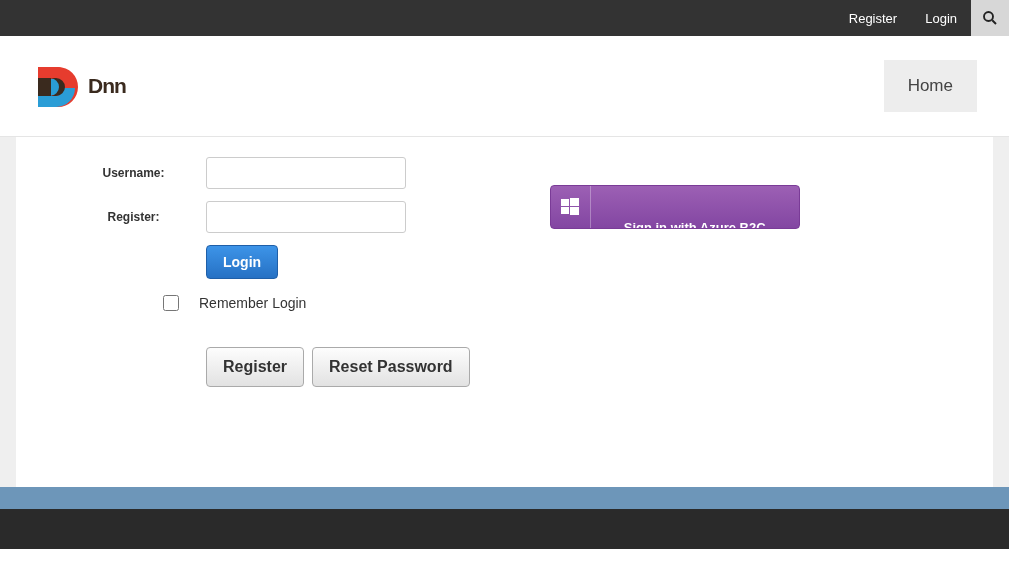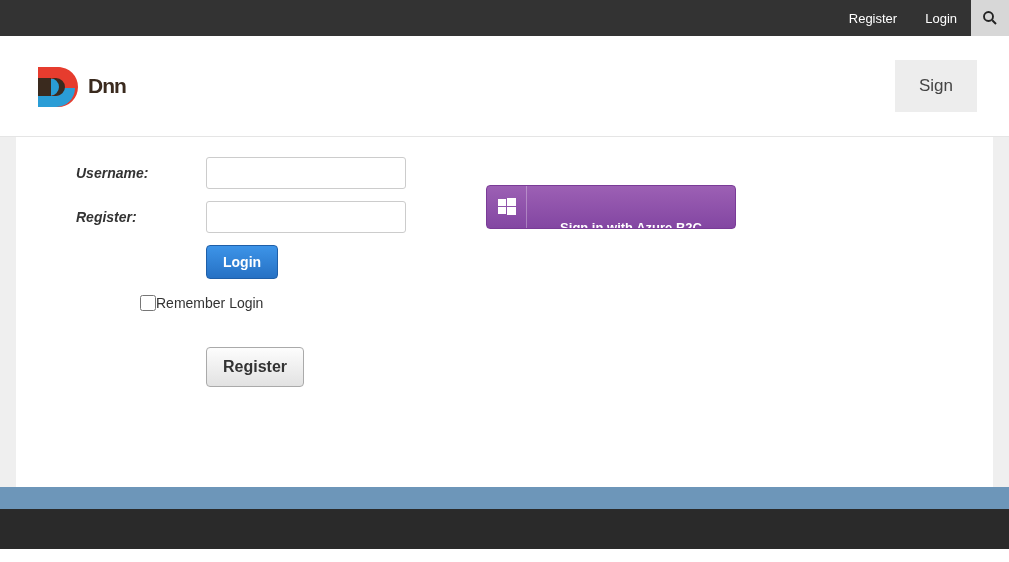--- a/index.html
+++ b/index.html
@@ -81,26 +81,25 @@
     .login-form {
       flex: 0 0 auto;
     }
     .form-row {
       display: flex;
       align-items: center;
       margin-bottom: 12px;
     }
     .form-label {
       width: 130px;
-      text-align: left;
-      font-weight: bold;
-      font-size: 14px;
+      text-align: center;
+      font-weight: bold;
+      font-size: 12px;
       padding-right: 15px;
       color: #333;
-      font-style: italic;
     }
     .form-input {
       width: 200px;
       height: 32px;
       border: 1px solid #ccc;
       border-radius: 3px;
       padding: 4px 8px;
       font-size: 14px;
     }
     .button-row {
@@ -118,24 +117,24 @@
       border: 1px solid #aaa;
       background: linear-gradient(#fdfdfd, #e6e6e6);
       color: #333;
     }
     .btn-primary {
       background: linear-gradient(#3d94e8, #2671c4);
       border: 1px solid #1f5fa8;
       color: #fff;
     }
     .remember-row {
-      margin-left: 64px;
-      display: flex;
-      align-items: center;
-      gap: 0;
+      margin-left: 87px;
+      display: flex;
+      align-items: center;
+      gap: 20px;
       margin-bottom: 36px;
       font-size: 14px;
       color: #333;
     }
     .remember-row input[type="checkbox"] {
       width: 16px;
       height: 16px;
     }
     .bottom-buttons {
       margin-left: 130px;
@@ -226,21 +225,21 @@
         <rect x="6" y="33" width="0" height="0" fill="#2a9dd6"></rect>
         <path d="M 6 15 L 23 15 A 9 9 0 0 1 32 24 L 32 24 A 9 9 0 0 1 23 33 L 6 33 Z" fill="none"></path>
         <rect x="6" y="4" width="13" height="11" fill="#e63c2e"></rect>
         <rect x="6" y="33" width="13" height="11" fill="#2a9dd6"></rect>
         <rect x="16" y="15" width="3" height="18" fill="#3a2a1e"></rect>
         <path d="M 18 15 L 24 15 A 9 9 0 0 1 24 33 L 18 33 A 9 9 0 0 0 18 15" fill="#3a2a1e"></path>
       </svg>
     </div>
     <span class="logo-text">Dnn</span>
   </div>
-  <a href="#" class="nav-home">Sign</a>
+  <a href="#" class="nav-home">Home</a>
 </div>
 
 <div class="page-bg">
 <div class="content-wrapper">
   <div class="content">
     <div class="login-form">
       <div class="form-row">
         <label class="form-label">Username:</label>
         <input type="text" class="form-input" value="" style="">
       </div>
@@ -250,20 +249,21 @@
       </div>
       <div class="button-row">
         <button class="btn btn-primary">Login</button>
       </div>
       <div class="remember-row">
         <input type="checkbox" style="">
         <label>Remember Login</label>
       </div>
       <div class="bottom-buttons">
         <button class="btn-large">Register</button>
+        <button class="btn-large">Reset Password</button>
       </div>
     </div>
     <div class="azure-section">
       <button class="azure-btn">
         <span class="azure-icon-box">
           <svg width="18" height="18" viewBox="0 0 18 18" fill="#fff">
             <rect x="0" y="1" width="8" height="7"></rect>
             <rect x="9" y="0" width="9" height="8"></rect>
             <rect x="0" y="9" width="8" height="7"></rect>
             <rect x="9" y="9" width="9" height="8"></rect>

